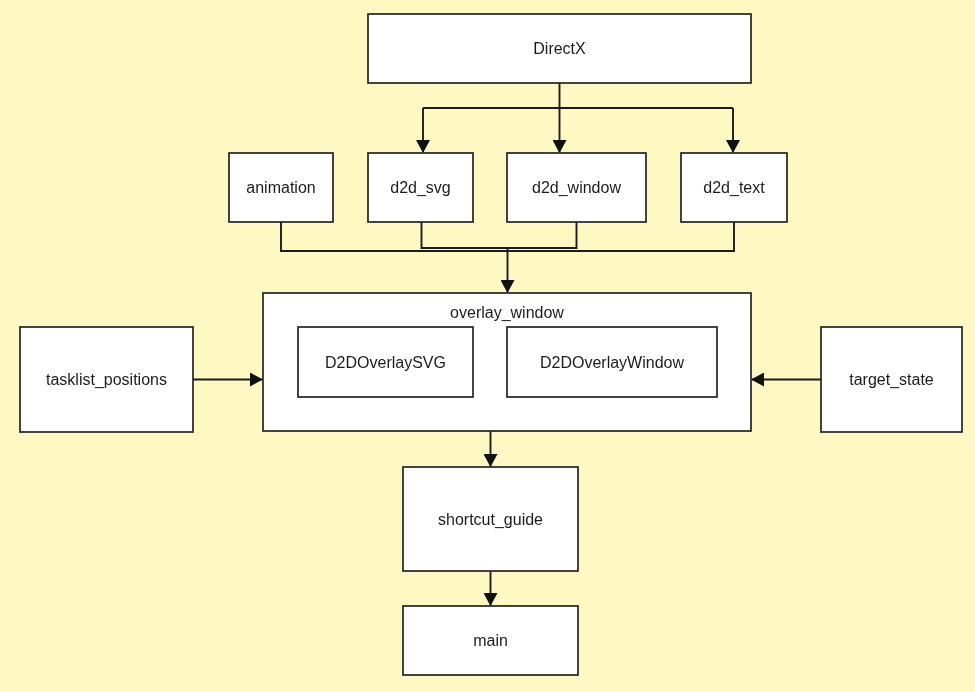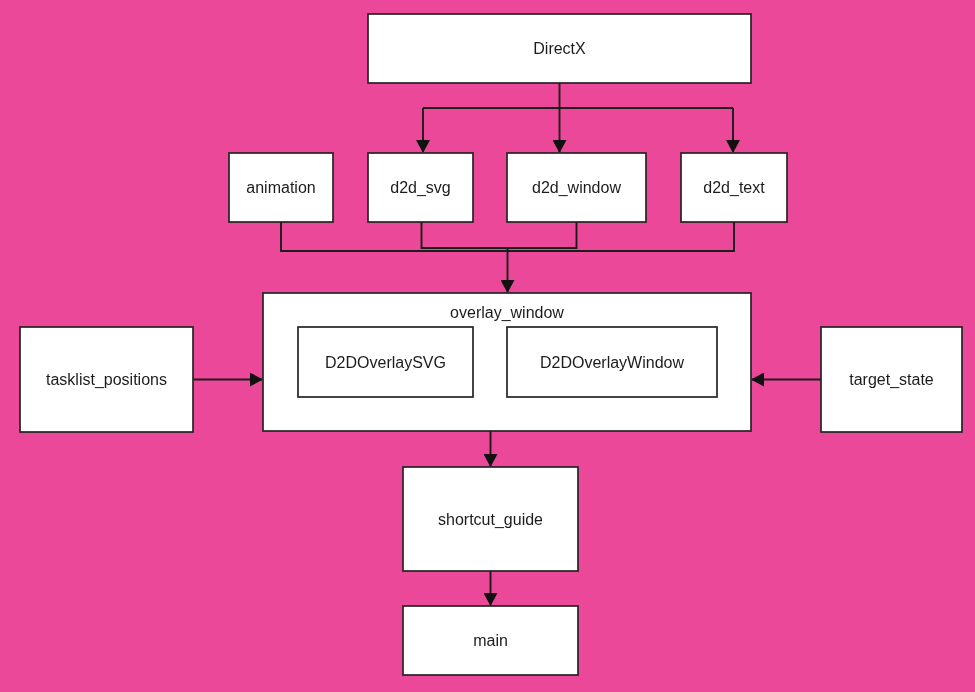--- a/index.html
+++ b/index.html
@@ -8,21 +8,21 @@
     background: #ffffff;
     width: 975px;
     height: 692px;
     overflow: hidden;
     font-family: "Liberation Sans", sans-serif;
   }
   #canvas-wrap {
     position: relative;
     width: 975px;
     height: 692px;
-    background: #ec4899;
+    background: #fef9c3;
   }
   svg {
     display: block;
   }
   .node-rect {
     fill: #ffffff;
     stroke: #242424;
     stroke-width: 1.7;
   }
   .node-label {

